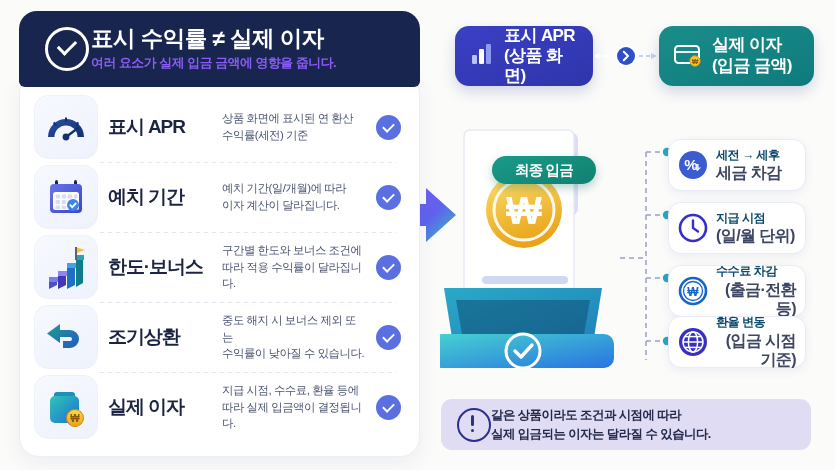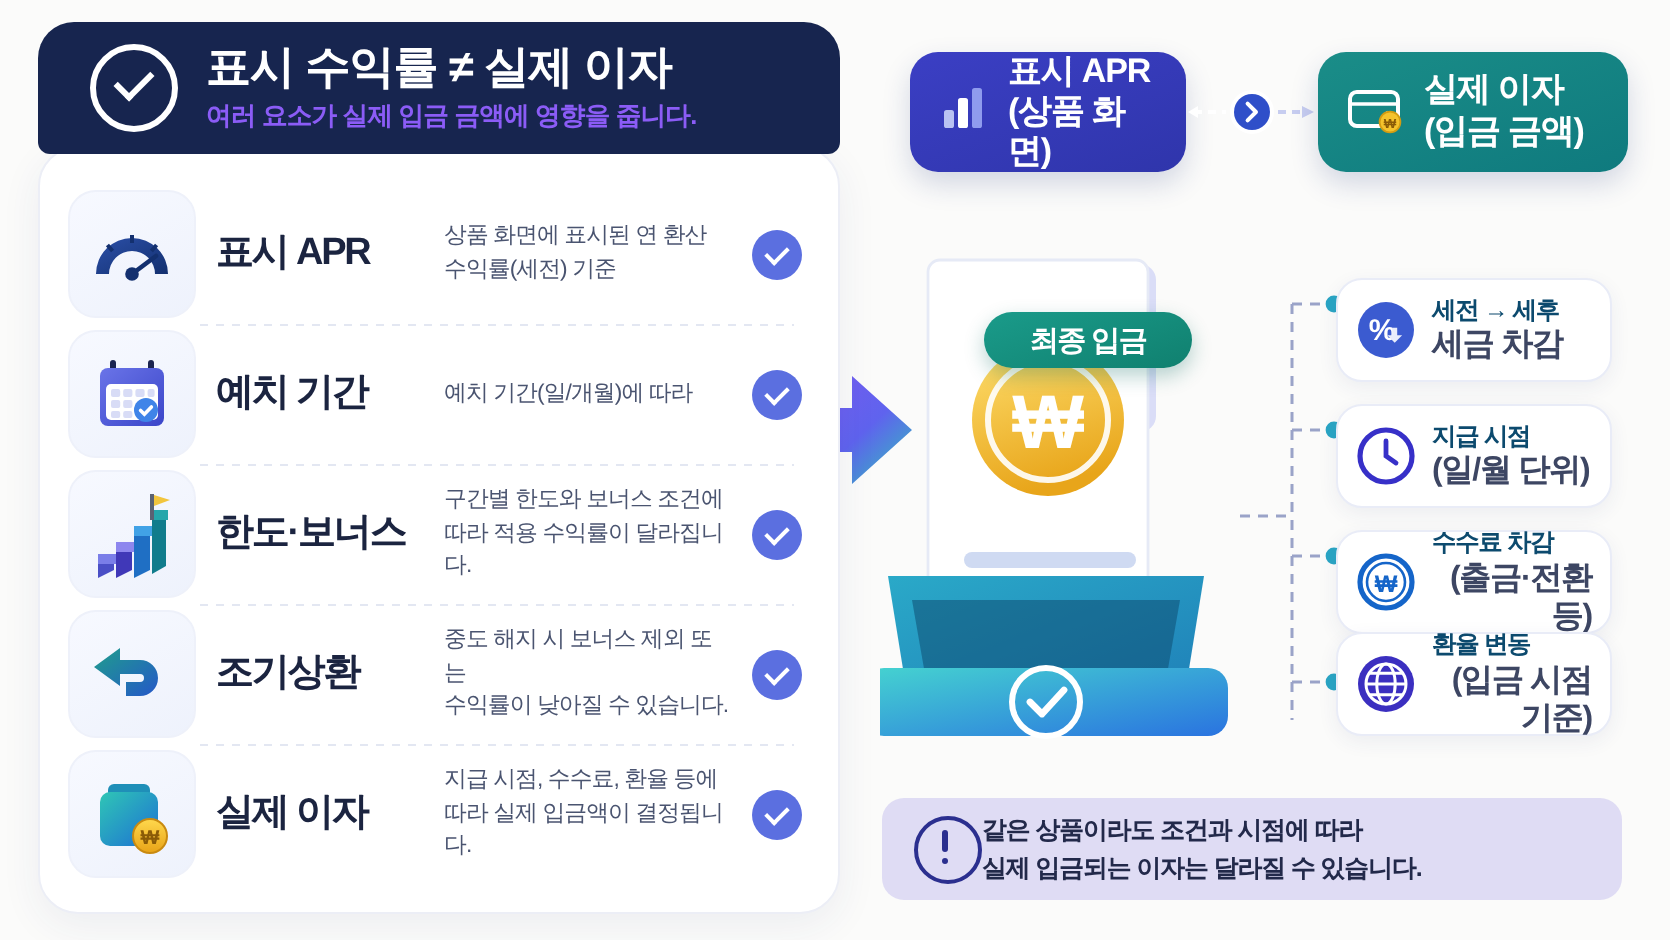--- a/index.html
+++ b/index.html
@@ -7,23 +7,23 @@
     width:835px;height:470px;overflow:hidden;
     background:#fbfbfa;
     font-family:"Liberation Sans","DejaVu Sans",sans-serif;
     -webkit-font-smoothing:antialiased;
   }
   #stage{position:relative;width:835px;height:470px;}
 
   
   #left-panel{position:absolute;left:19px;top:11px;width:401px;height:446px;}
   .left-header{
-    position:absolute;left:0;top:0;width:401px;height:66px;
+    position:absolute;left:0;top:0;width:401px;height:76px;
     background:#17254f;border-radius:18px 18px 6px 6px;
-    display:flex;align-items:center;gap:14px;padding:0 0 0 26px;box-sizing:border-box;
+    display:flex;align-items:center;gap:2px;padding:0 0 0 26px;box-sizing:border-box;
     z-index:3;
   }
   .hdr-check{
     width:38px;height:38px;border-radius:50%;border:3px solid #ffffff;
     flex:0 0 38px;position:relative;
   }
   .hdr-check:before{
     content:"";position:absolute;left:10px;top:10px;width:15px;height:8px;
     border-left:3.4px solid #fff;border-bottom:3.4px solid #fff;
     transform:rotate(-45deg);
@@ -188,20 +188,21 @@
               <rect x="11.5" y="29.5" width="4.6" height="3.5" rx="1"></rect>
               <rect x="17.6" y="29.5" width="4.6" height="3.5" rx="1"></rect>
             </g>
             <circle cx="29" cy="29" r="6" fill="#3f84e8"></circle>
             <path d="M26.3 29.2 l1.9 1.9 l3.5 -3.6" stroke="#fff" stroke-width="1.8" fill="none" stroke-linecap="round"></path>
           </svg>
         </div>
         <div class="row-title">예치 기간</div>
         <div class="row-desc">
           <div>예치 기간(일/개월)에 따라</div>
+          <div>이자 계산이 달라집니다.</div>
         </div>
         <div class="row-check"></div>
       </div>
 
       <div class="row">
         <div class="icon-tile">
           <svg width="46" height="44" viewBox="0 0 46 44">
             <polygon points="6,36 14,32 14,40 6,44" fill="#4a4fc6"></polygon>
             <rect x="6" y="32" width="9" height="5" fill="#7a7ee8"></rect>
             <polygon points="15,30 23,26 23,40 15,44" fill="#4038b8"></polygon>

